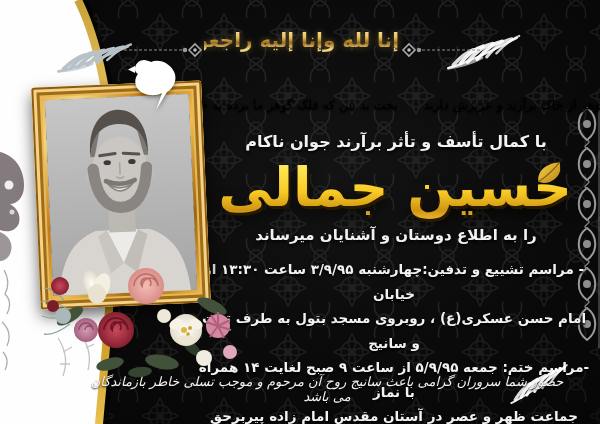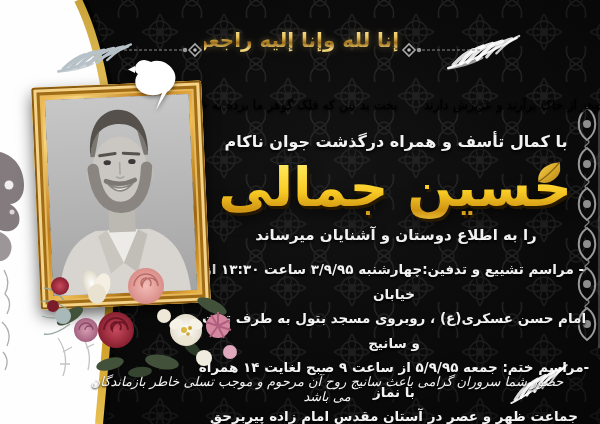--- a/index.html
+++ b/index.html
@@ -184,21 +184,21 @@
     <circle cx="71" cy="8" r="1.8" fill="#c0c0c0"></circle>
   </svg>
 
   <div class="abs fa" id="verse">إنا لله وإنا إليه راجعون</div>
 
   <div class="abs" id="poem">
     <span>گوهر از خاک برآرند و عزیزش دارند</span>
     <span>بخت بد بین که فلک گوهر ما برده به خاک</span>
   </div>
 
-  <div class="abs fa" id="intro">با کمال تأسف و همراه درگذشت جوان ناکام</div>
+  <div class="abs fa" id="intro">با کمال تأسف و تأثر برآرند جوان ناکام</div>
   <div class="abs fa" id="name">حسین جمالی</div>
   <div class="abs fa" id="outro">را به اطلاع دوستان و آشنایان میرساند</div>
 
   <div class="abs fa" id="details">
     <div>- مراسم تشییع و تدفین:چهارشنبه ۳/۹/۹۵ ساعت ۱۳:۳۰ از خیابان</div>
     <div>امام حسن عسکری(ع) ، روبروی مسجد بتول به طرف تفت و سانیج</div>
     <div>-مراسم ختم: جمعه ۵/۹/۹۵ از ساعت ۹ صبح لغایت ۱۴ همراه با نماز</div>
     <div>جماعت ظهر و عصر در آستان مقدس امام زاده پیربرحق سانیج؛</div>
   </div>
 

